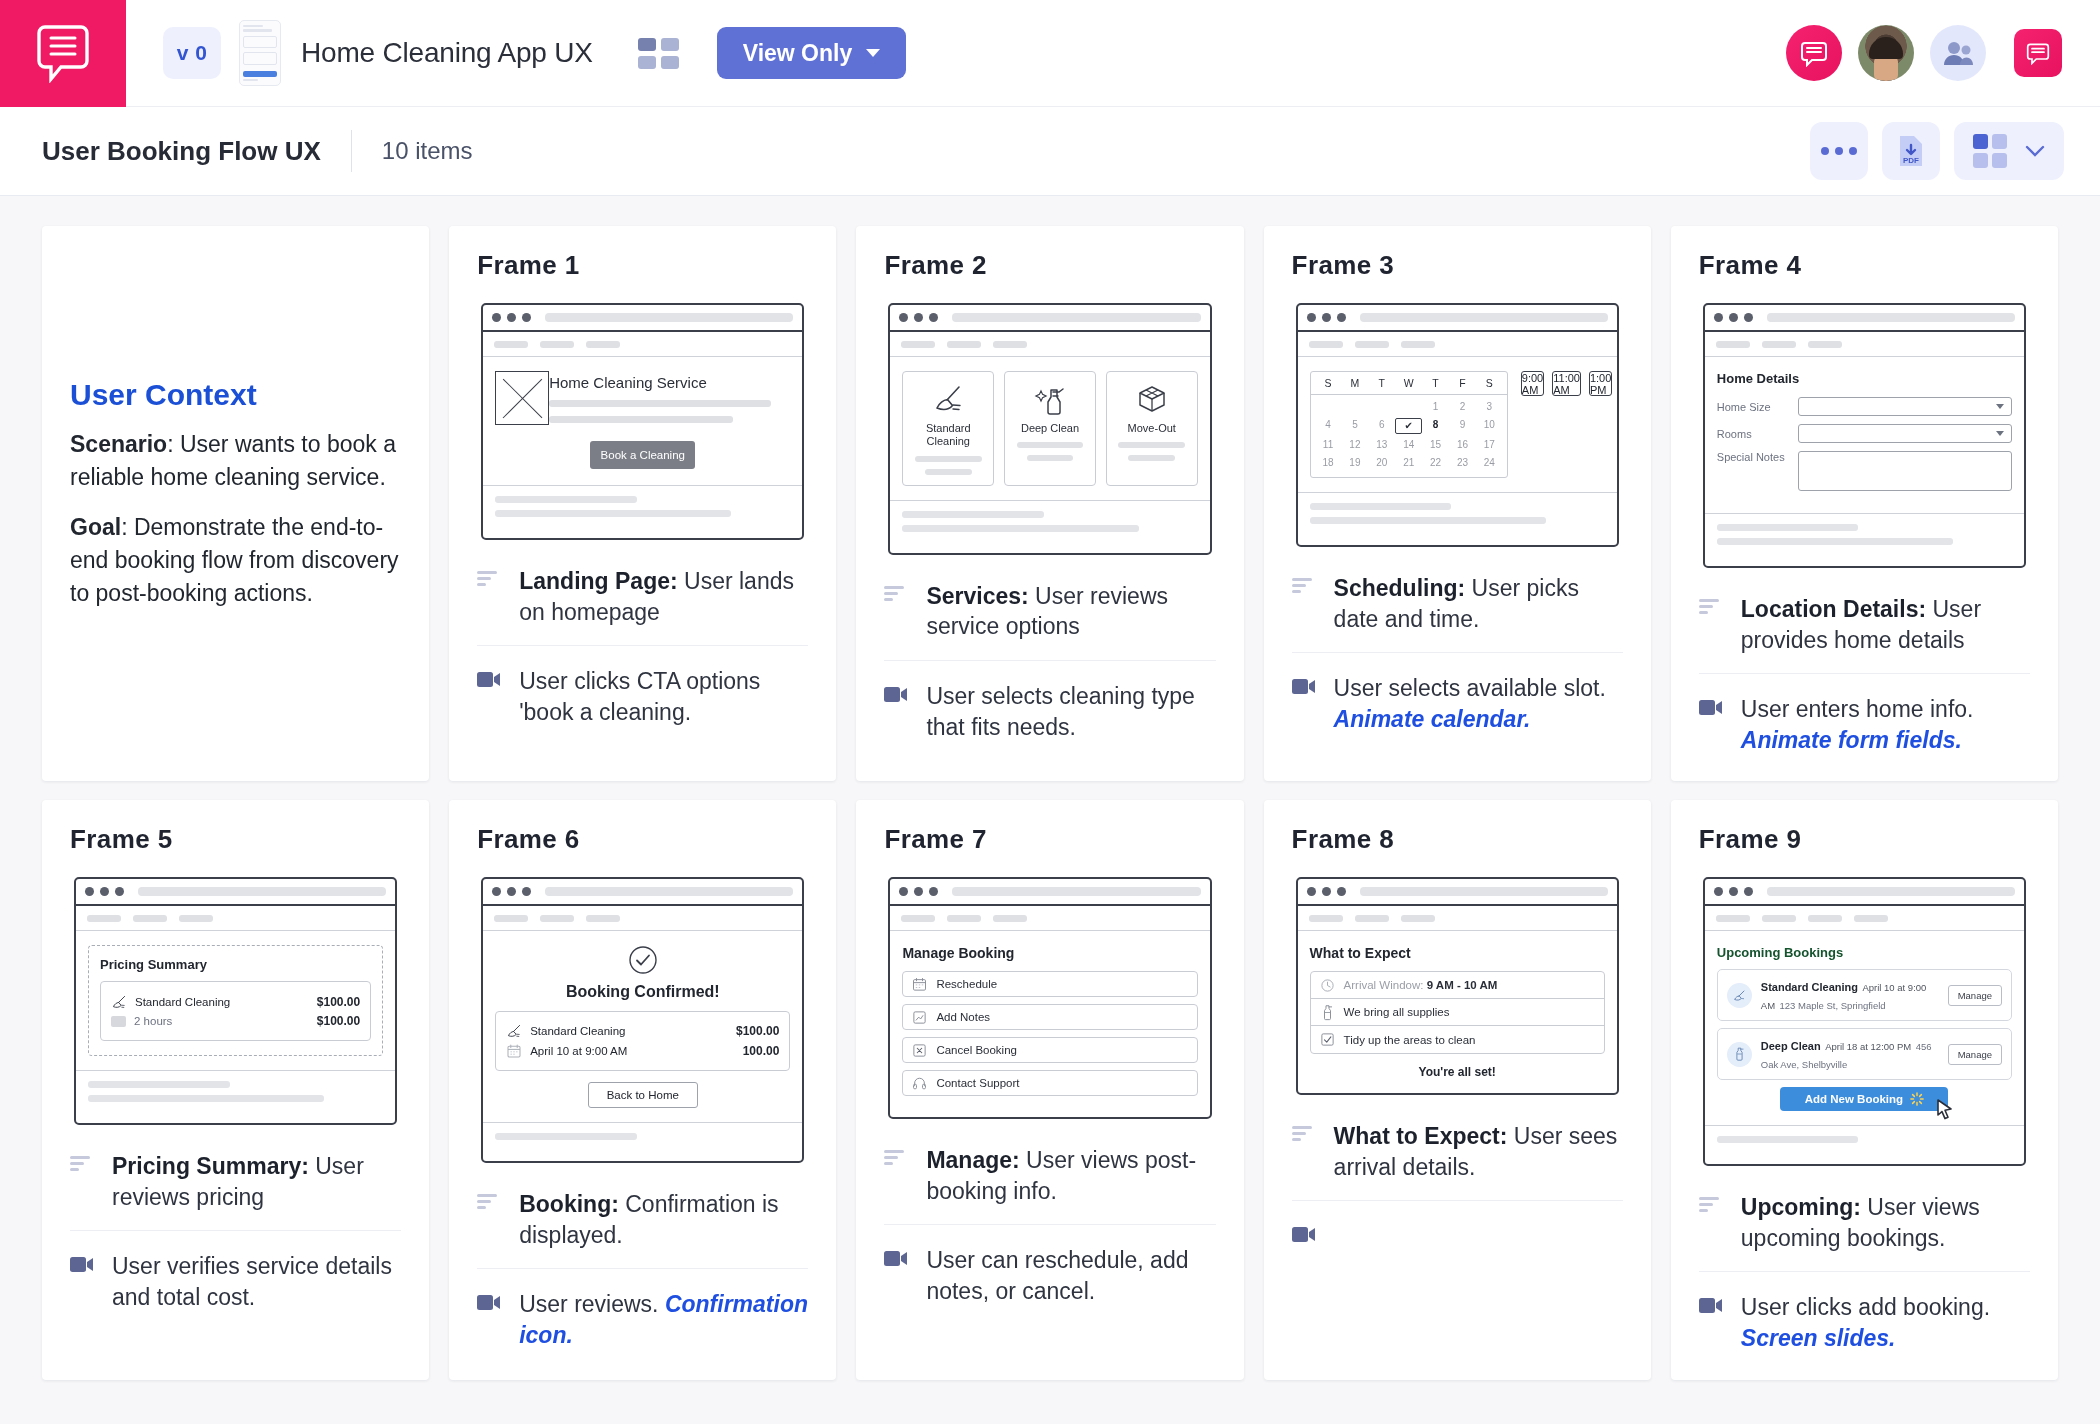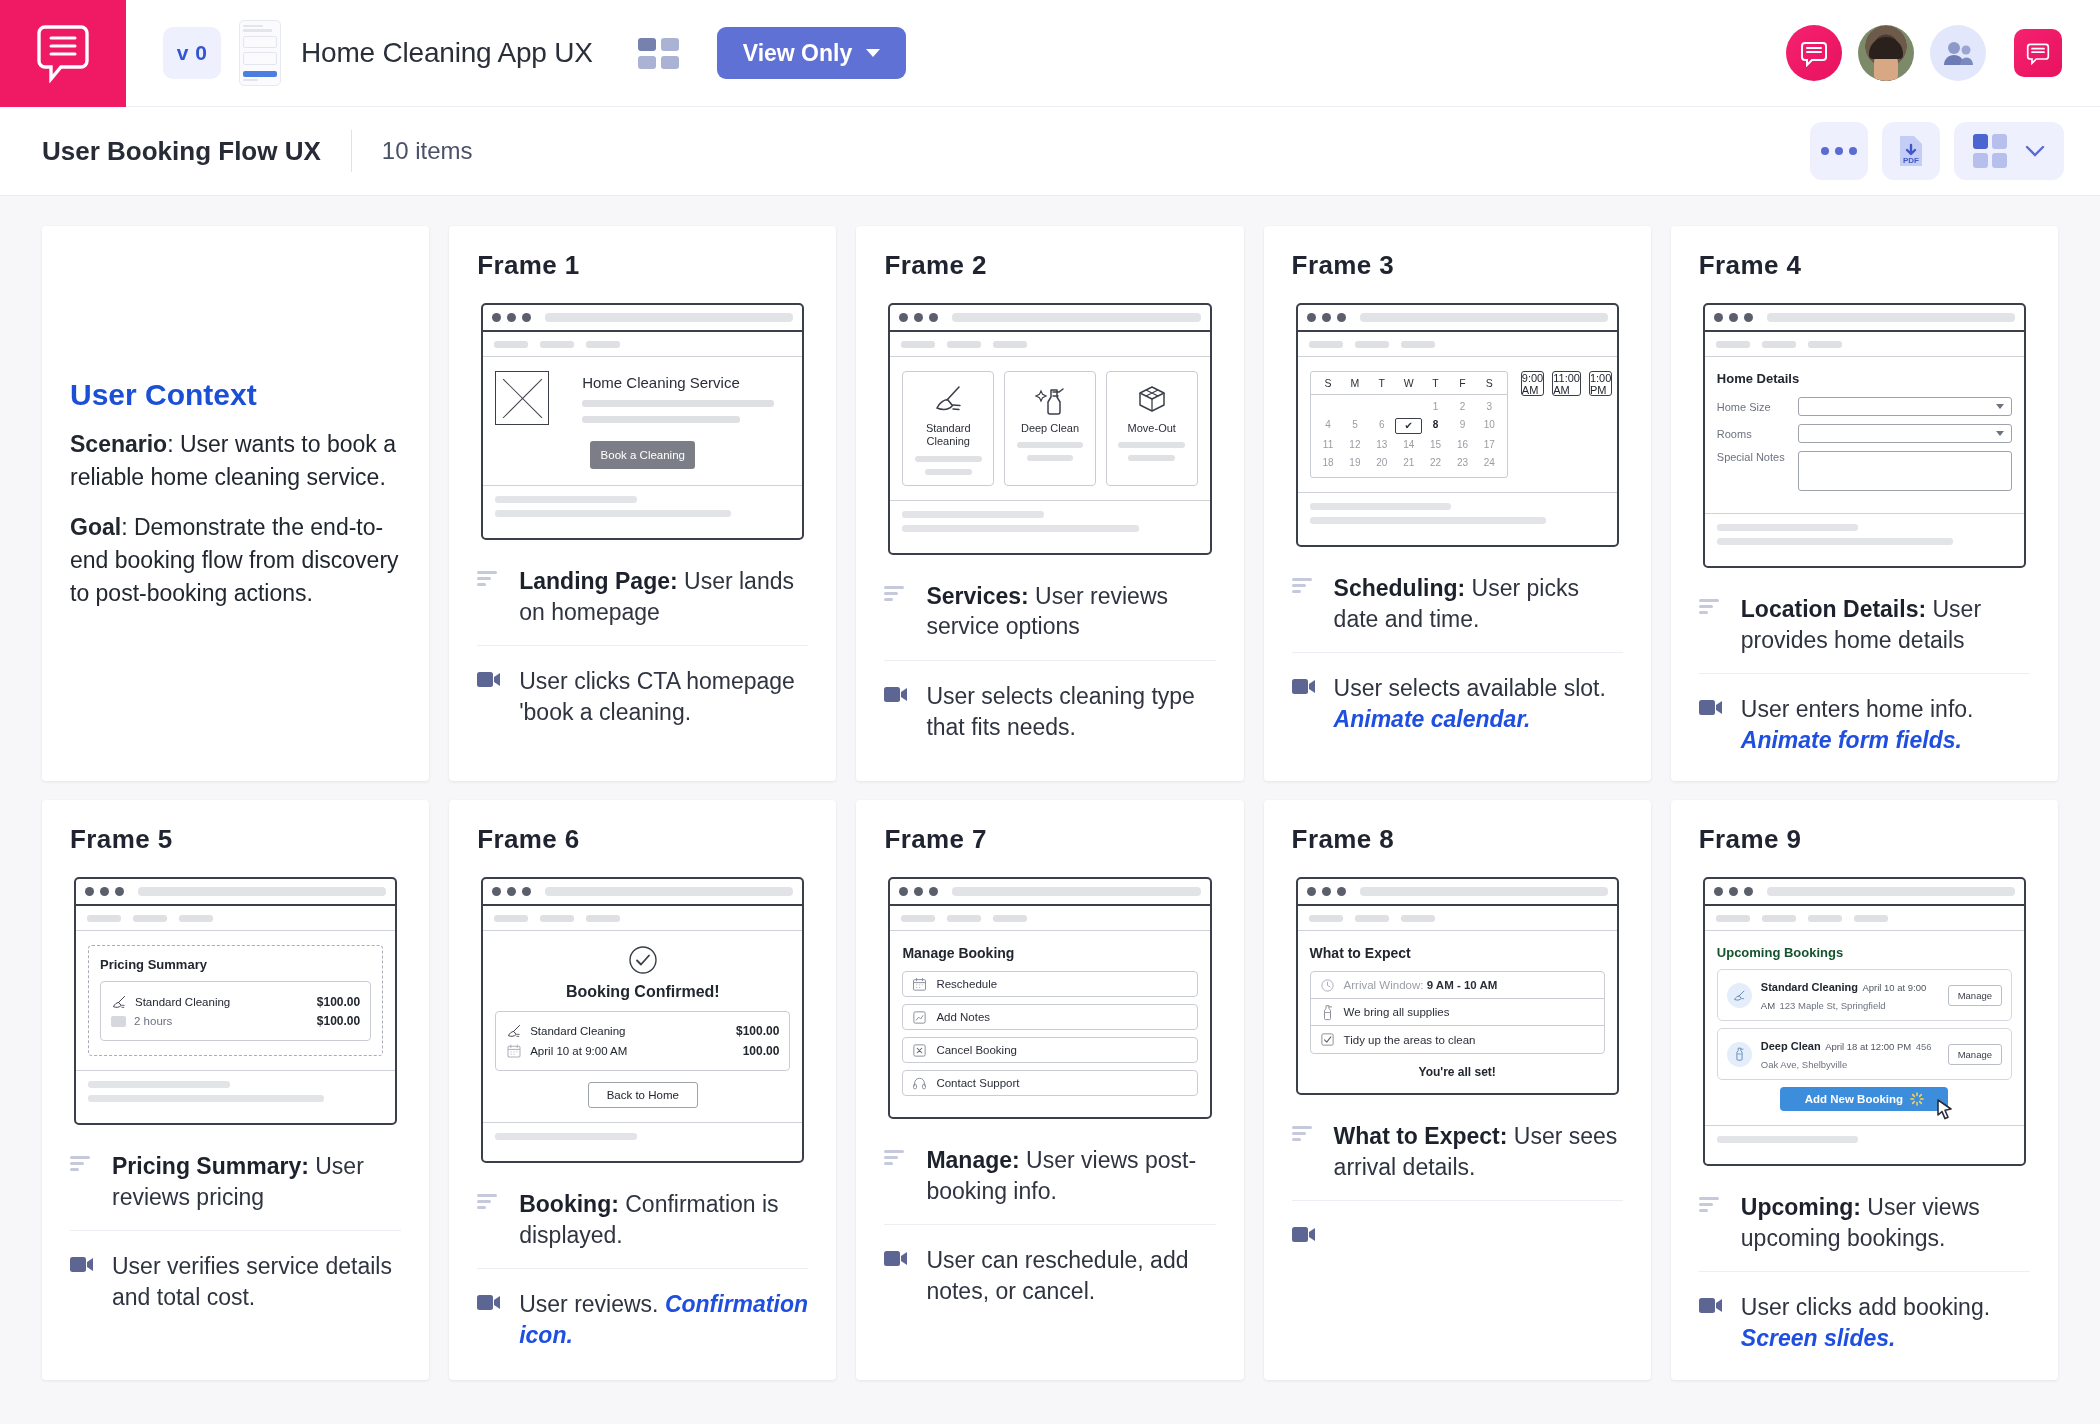--- a/index.html
+++ b/index.html
@@ -98,21 +98,21 @@
   .wf-bar .d { width: 9px; height: 9px; border-radius: 50%; background: #5a5f6b; }
   .wf-bar .url { flex: 1; height: 9px; background: #e2e3e6; border-radius: 4px; margin-left: 8px; }
   .wf-nav { height: 25px; border-bottom: 1.5px solid #cfd2d8; display: flex; align-items: center;
             padding: 0 11px; gap: 12px; }
   .wf-nav i { height: 7px; width: 34px; background: #dfe0e4; border-radius: 3px; }
   .wf-body { padding: 14px 12px; min-height: 126px; }
   .wf-foot { border-top: 1.5px solid #cfd2d8; padding: 10px 12px 14px; }
   .wf-foot i { display: block; height: 7px; background: #e3e4e8; border-radius: 3px; margin-bottom: 7px; }
   .wf-foot i.s { width: 48%; } .wf-foot i.l { width: 80%; }
 
-  .hero { display: flex; align-items: flex-start; gap: 33px; }
+  .hero { display: flex; align-items: flex-start; gap: 0; }
   .xbox { width: 54px; height: 54px; border: 1.4px solid #3b3f4a; position: relative; flex: 0 0 54px; }
   .xbox::before,.xbox::after{content:"";position:absolute;left:-1px;top:50%;width:106%;height:1.2px;background:#3b3f4a;transform-origin:center;}
   .xbox::before{transform:rotate(45deg)} .xbox::after{transform:rotate(-45deg)}
   .hero-t { font-size: 15px; color: #2a2e38; margin-top: 3px; }
   .hero-l { height: 7px; background: #dfe0e4; border-radius: 3px; margin-top: 9px; }
   .cta { margin: 16px auto 2px; width: 105px; height: 28px; background: #7b7e86; color: #fff;
          font-size: 11.5px; display: flex; align-items: center; justify-content: center; border-radius: 3px; }
 
   .svc-row { display: flex; gap: 10px; justify-content: center; }
   .svc { flex: 1; border: 1.2px solid #c9ccd3; border-radius: 4px; padding: 9px 7px 10px;
@@ -343,21 +343,21 @@
       </div>
       <div class="cap-tx"><b>Landing Page:</b><span> User lands on homepage</span></div>
     </div>
     <div class="cap2">
       <div class="cap-ic">
         <svg width="24" height="17" viewBox="0 0 24 17">
             <rect x="0" y="1" width="16" height="15" rx="2.5" fill="#5d6593"></rect>
             <path d="M17 6l6-4v13l-6-4z" fill="#5d6593"></path>
           </svg>
       </div>
-      <div class="cap-tx"><span>User clicks CTA homepage 'book a cleaning.</span><em></em></div>
+      <div class="cap-tx"><span>User clicks CTA options 'book a cleaning.</span><em></em></div>
     </div>
   </div>
 
   <div class="card">
     <div class="frame-title">Frame 2</div>
     <div class="wf">
       <div class="wf-bar">
         <span class="d"></span>
           <span class="d"></span>
           <span class="d"></span>

